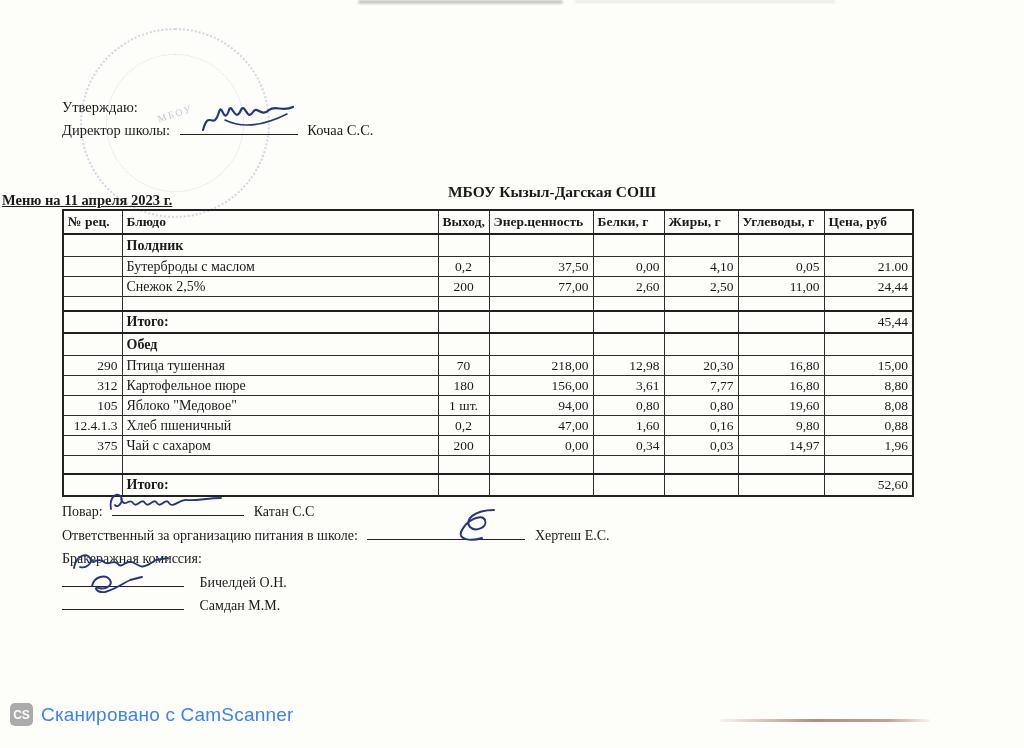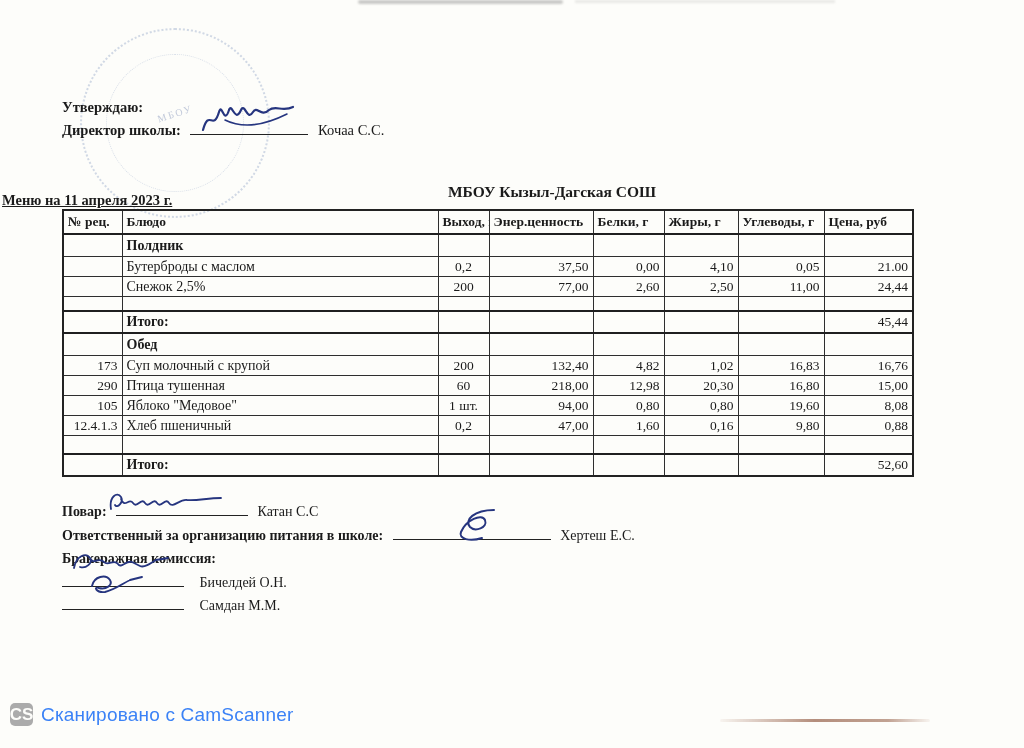--- a/index.html
+++ b/index.html
@@ -43,21 +43,21 @@
     border:1.5px dotted rgba(126,148,190,.28);
     border-radius:50%;
   }
   .stamp .stamp-text{
     position:absolute;left:0;right:0;top:78px;text-align:center;
     color:rgba(95,115,165,.38);font-size:10px;letter-spacing:2px;
     transform:rotate(-18deg);
   }
   
   .approval{position:absolute;left:62px;top:96px;font-size:14.5px;line-height:23px;}
-  .b{font-weight:bold;}
+  .b{font-weight:normal;}
   .uline{display:inline-block;border-bottom:1.4px solid #222;height:13px;vertical-align:baseline;}
   .sig{position:absolute;pointer-events:none;}
   .sig path{fill:none;stroke:#26357f;stroke-linecap:round;}
   
   .title1{position:absolute;top:159px;left:92px;width:920px;text-align:center;
     font-size:15.5px;font-weight:bold;margin-top:24px;}
   .title2{position:absolute;top:192px;left:2px;width:1020px;
     font-size:14.5px;font-weight:bold;text-decoration:underline;}
   
   table.menu{
@@ -89,21 +89,21 @@
   tr.total td.c1{font-weight:bold;}
   tr.empty td{height:13px;}
   tr.empty2 td{height:17px;}
   
   .footer{position:absolute;left:62px;top:501px;font-size:14px;line-height:22.5px;}
   .footer .row{margin-bottom:1px;}
   
   .scanbar{position:absolute;left:10px;top:703px;display:flex;align-items:center;gap:8px;
     font-family:"Liberation Sans", sans-serif;}
   .cs-badge{width:23px;height:23px;border-radius:5px;background:#ababab;
-    color:#fdfdfa;font-weight:bold;font-size:17px;display:flex;align-items:center;justify-content:center;}
+    color:#fdfdfa;font-weight:bold;font-size:12px;display:flex;align-items:center;justify-content:center;}
   .cs-text{color:#3b82f6;font-size:19px;letter-spacing:.2px;}
 </style>
 </head>
 <body>
 
 <div id="page">
 
   <div class="smudge-top"></div>
   <div class="smudge-top2"></div>
   <div class="streak-red"></div>
@@ -207,38 +207,38 @@
           <td class="c0"></td>
           <td class="c1">Обед</td>
           <td class="c2"></td>
           <td class="c3"></td>
           <td class="c4"></td>
           <td class="c5"></td>
           <td class="c6"></td>
           <td class="c7"></td>
         </tr>
         <tr class="item">
-          <td class="c0">173</td>
-          <td class="c1">Суп молочный с крупой</td>
-          <td class="c2">200</td>
-          <td class="c3">132,40</td>
-          <td class="c4">4,82</td>
-          <td class="c5">1,02</td>
-          <td class="c6">16,83</td>
-          <td class="c7">16,76</td>
-        </tr>
-        <tr class="item">
           <td class="c0">290</td>
           <td class="c1">Птица тушенная</td>
-          <td class="c2">60</td>
+          <td class="c2">70</td>
           <td class="c3">218,00</td>
           <td class="c4">12,98</td>
           <td class="c5">20,30</td>
           <td class="c6">16,80</td>
           <td class="c7">15,00</td>
+        </tr>
+        <tr class="item">
+          <td class="c0">312</td>
+          <td class="c1">Картофельное пюре</td>
+          <td class="c2">180</td>
+          <td class="c3">156,00</td>
+          <td class="c4">3,61</td>
+          <td class="c5">7,77</td>
+          <td class="c6">16,80</td>
+          <td class="c7">8,80</td>
         </tr>
         <tr class="item">
           <td class="c0">105</td>
           <td class="c1">Яблоко "Медовое"</td>
           <td class="c2">1 шт.</td>
           <td class="c3">94,00</td>
           <td class="c4">0,80</td>
           <td class="c5">0,80</td>
           <td class="c6">19,60</td>
           <td class="c7">8,08</td>
@@ -246,20 +246,30 @@
         <tr class="item">
           <td class="c0">12.4.1.3</td>
           <td class="c1">Хлеб пшеничный</td>
           <td class="c2">0,2</td>
           <td class="c3">47,00</td>
           <td class="c4">1,60</td>
           <td class="c5">0,16</td>
           <td class="c6">9,80</td>
           <td class="c7">0,88</td>
         </tr>
+        <tr class="item">
+          <td class="c0">375</td>
+          <td class="c1">Чай с сахаром</td>
+          <td class="c2">200</td>
+          <td class="c3">0,00</td>
+          <td class="c4">0,34</td>
+          <td class="c5">0,03</td>
+          <td class="c6">14,97</td>
+          <td class="c7">1,96</td>
+        </tr>
         <tr class="empty2">
           <td class="c0"></td>
           <td class="c1"></td>
           <td class="c2"></td>
           <td class="c3"></td>
           <td class="c4"></td>
           <td class="c5"></td>
           <td class="c6"></td>
           <td class="c7"></td>
         </tr>

